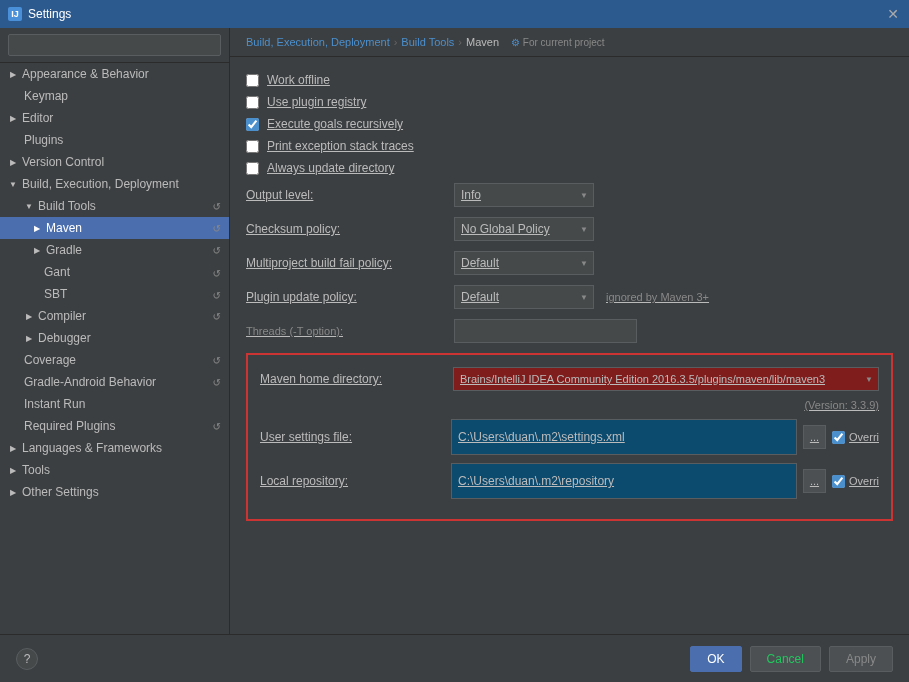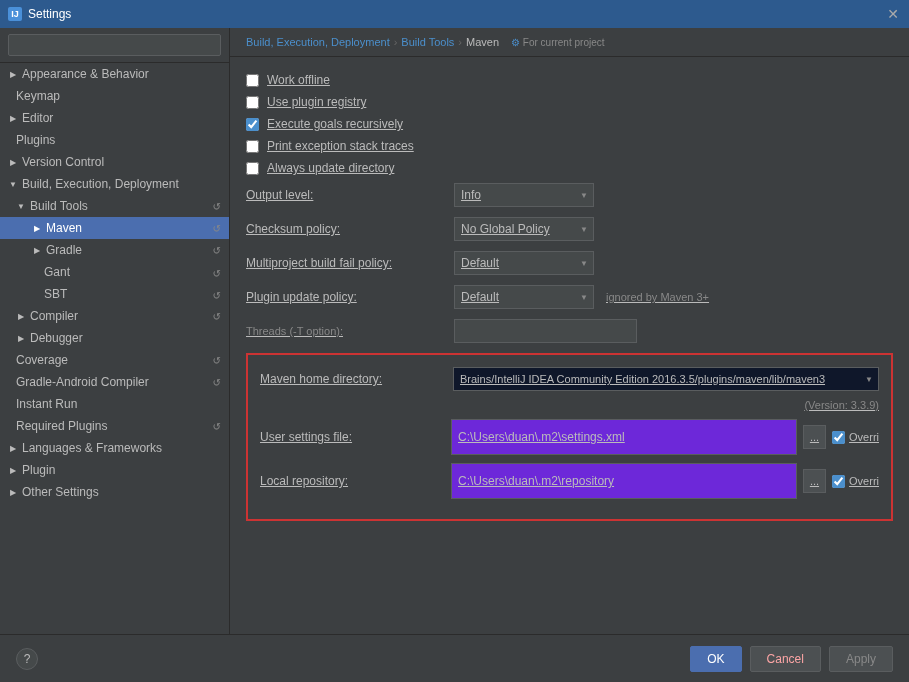--- a/index.html
+++ b/index.html
@@ -86,21 +86,21 @@
       padding: 4px 8px;
       cursor: pointer;
       display: flex;
       align-items: center;
       gap: 4px;
       white-space: nowrap;
     }
     .sidebar-item.selected { background: #4b6eaf; color: #fff; }
 
     .sidebar-item.level-0 { padding-left: 8px; font-weight: normal; }
-    .sidebar-item.level-1 { padding-left: 16px; }
+    .sidebar-item.level-1 { padding-left: 24px; }
     .sidebar-item.level-2 { padding-left: 32px; }
     .sidebar-item.level-3 { padding-left: 44px; align-items: flex-end; }
 
     .arrow {
       width: 10px;
       height: 10px;
       display: inline-flex;
       align-items: center;
       justify-content: center;
       font-size: 8px;
@@ -238,21 +238,21 @@
       flex-shrink: 0;
     }
     .maven-home-select-wrapper {
       flex: 1;
       position: relative;
       display: flex;
       align-items: center;
     }
     .maven-home-select {
       width: 100%;
-      background: #0f172a;
+      background: #7f1d1d;
       border: 1px solid #5a5d5f;
       color: #bbbbbb;
       padding: 0 6px;
       font-size: 11px;
       height: 24px;
       cursor: pointer;
       outline: none;
       appearance: none;
       -webkit-appearance: none;
       padding-right: 20px;
@@ -278,21 +278,21 @@
       margin-bottom: 8px;
       gap: 6px;
     }
     .file-label {
       width: 185px;
       color: #bbbbbb;
       flex-shrink: 0;
     }
     .file-input {
       flex: 1;
-      background: #6d28d9;
+      background: #0c4a6e;
       border: 1px solid #5a5d5f;
       color: #bbbbbb;
       padding: 17px 6px;
       font-size: 12px;
       height: 24px;
       outline: none;
     }
     .file-browse-btn {
       background: #4c5052;
       border: 1px solid #5a5d5f;
@@ -350,21 +350,21 @@
       display: flex;
       gap: 8px;
     }
     .btn {
       padding: 5px 16px;
       font-size: 12px;
       cursor: pointer;
       border-radius: 2px;
       border: 1px solid #5a5d5f;
       background: #4c5052;
-      color: #fca5a5;
+      color: #22c55e;
     }
     .btn.btn-ok {
       background: #4b6eaf;
       border-color: #4b6eaf;
       color: #fff;
     }
     .btn.btn-apply {
       color: #888;
     }
 
@@ -445,37 +445,37 @@
     </div>
     <div class="sidebar-item level-1">
       <span class="arrow right"></span>
       <span>Debugger</span>
     </div>
     <div class="sidebar-item level-1">
       <span>Coverage</span>
       <span class="reset-icon">↺</span>
     </div>
     <div class="sidebar-item level-1">
-      <span>Gradle-Android Compiler</span>
+      <span>Gradle-Android Behavior</span>
       <span class="reset-icon">↺</span>
     </div>
     <div class="sidebar-item level-1">
       <span>Instant Run</span>
     </div>
     <div class="sidebar-item level-1">
       <span>Required Plugins</span>
       <span class="reset-icon">↺</span>
     </div>
     <div class="sidebar-item level-0">
       <span class="arrow right"></span>
       <span>Languages &amp; Frameworks</span>
     </div>
     <div class="sidebar-item level-0">
       <span class="arrow right"></span>
-      <span>Plugin</span>
+      <span>Tools</span>
     </div>
     <div class="sidebar-item level-0">
       <span class="arrow right"></span>
       <span>Other Settings</span>
     </div>
   </div>
 
   <div class="content-area">
     <div class="breadcrumb">
       <span class="breadcrumb-link">Build, Execution, Deployment</span>

